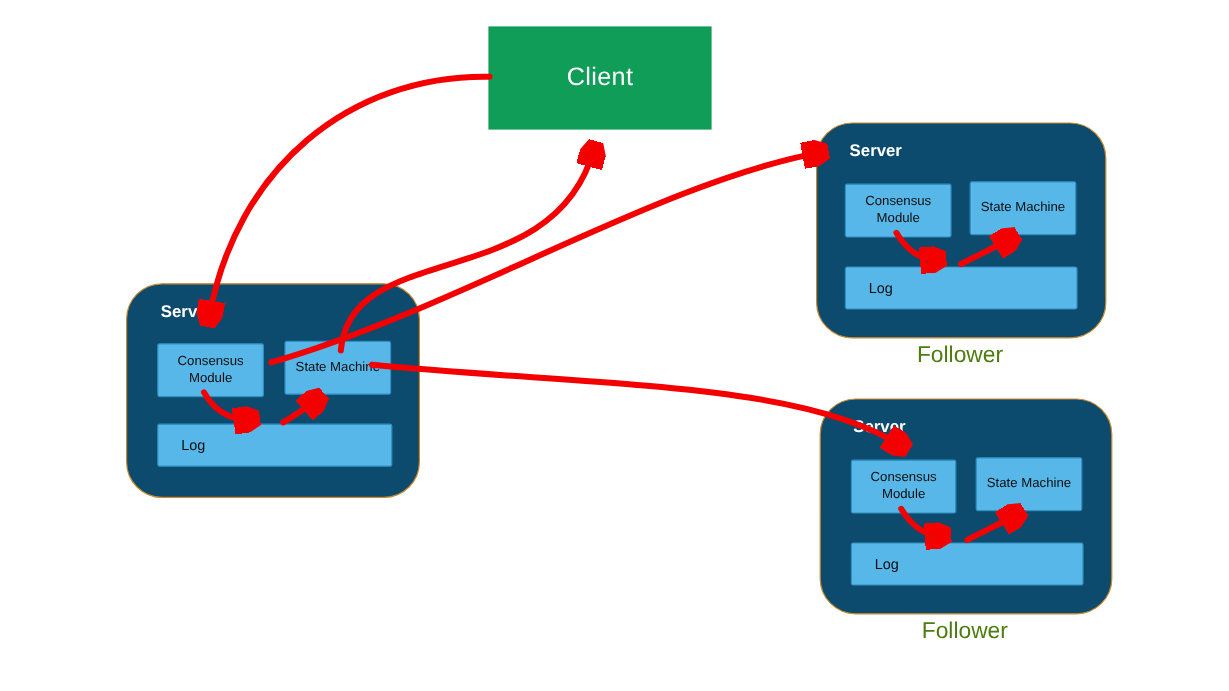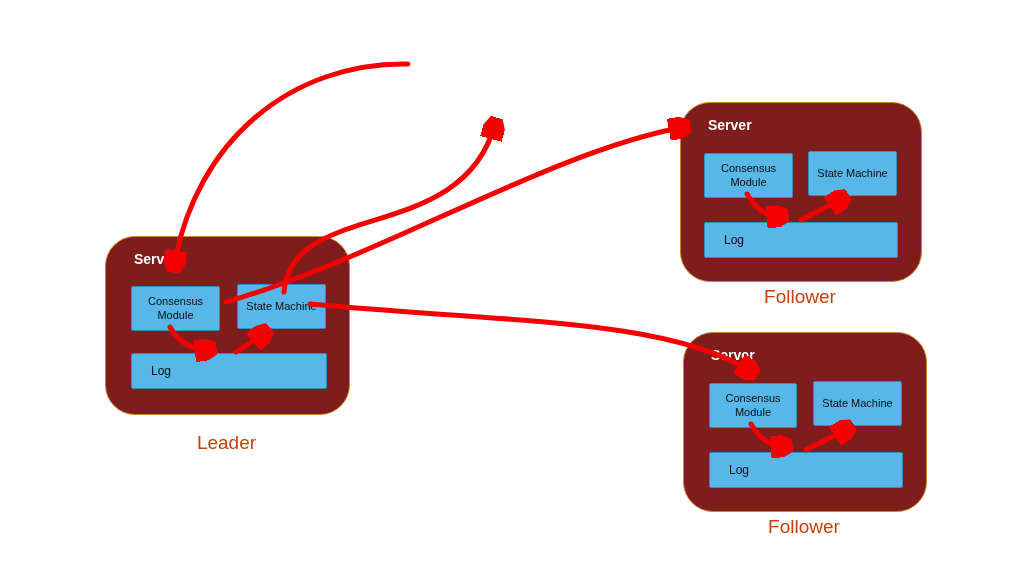--- a/index.html
+++ b/index.html
@@ -6,56 +6,58 @@
   .stage{
     position:relative;width:1024px;height:576px;background:#ffffff;
     font-family:"Liberation Sans",sans-serif;overflow:hidden;
   }
   .client{
     position:absolute;left:407px;top:22px;width:186px;height:86px;
     background:#0F9D58;display:flex;align-items:center;justify-content:center;
     color:#ffffff;font-size:21px;letter-spacing:.3px;z-index:1;
   }
   .server{
-    position:absolute;background:#7f1d1d;border:1px solid #c9892b;
+    position:absolute;background:#0c4a6e;border:1px solid #c9892b;
     border-radius:30px;z-index:1;
   }
   .server-title{
     position:absolute;color:#ffffff;font-size:14px;font-weight:700;
   }
   .module{
     position:absolute;background:#56B7E8;border:1px solid #2f8fc0;border-radius:2px;
     display:flex;align-items:center;justify-content:center;text-align:center;
     font-size:11px;color:#0d0d0d;line-height:1.2;box-sizing:border-box;padding:2px;
   }
   .module.log{
     justify-content:flex-start;text-align:left;padding-left:19px;font-size:12px;
   }
   .role-label{
-    position:absolute;font-size:19px;color:#c2410c;text-align:center;z-index:1;
+    position:absolute;font-size:19px;color:#4d7c0f;text-align:center;z-index:1;
   }
   svg.arrows{
     position:absolute;left:0;top:0;width:1024px;height:576px;
     z-index:5;pointer-events:none;
   }
   svg.arrows path{fill:none;stroke:#F40000;stroke-width:5;stroke-linecap:round;}
 </style>
 </head>
 <body>
 
 <div class="stage">
 
+  <div class="client">
+    <span>Client</span>
+  </div>
 
   <div class="server" style="left:105px;top:236px;width:243px;height:177px;">
     <div class="server-title" style="left:28px;top:14px;">Server</div>
     <div class="module" style="left:25px;top:49px;width:89px;height:45px;">Consensus Module</div>
     <div class="module" style="left:131px;top:47px;width:89px;height:45px;">State Machine</div>
     <div class="module log" style="left:25px;top:116px;width:196px;height:36px;">Log</div>
   </div>
-  <div class="role-label" style="left:105px;top:432px;width:243px;">Leader</div>
 
   <div class="server" style="left:680px;top:102px;width:240px;height:178px;">
     <div class="server-title" style="left:27px;top:14px;">Server</div>
     <div class="module" style="left:23px;top:50px;width:89px;height:45px;">Consensus Module</div>
     <div class="module" style="left:127px;top:48px;width:89px;height:45px;">State Machine</div>
     <div class="module log" style="left:23px;top:119px;width:194px;height:36px;">Log</div>
   </div>
   <div class="role-label" style="left:680px;top:286px;width:240px;">Follower</div>
 
   <div class="server" style="left:683px;top:332px;width:242px;height:178px;">

